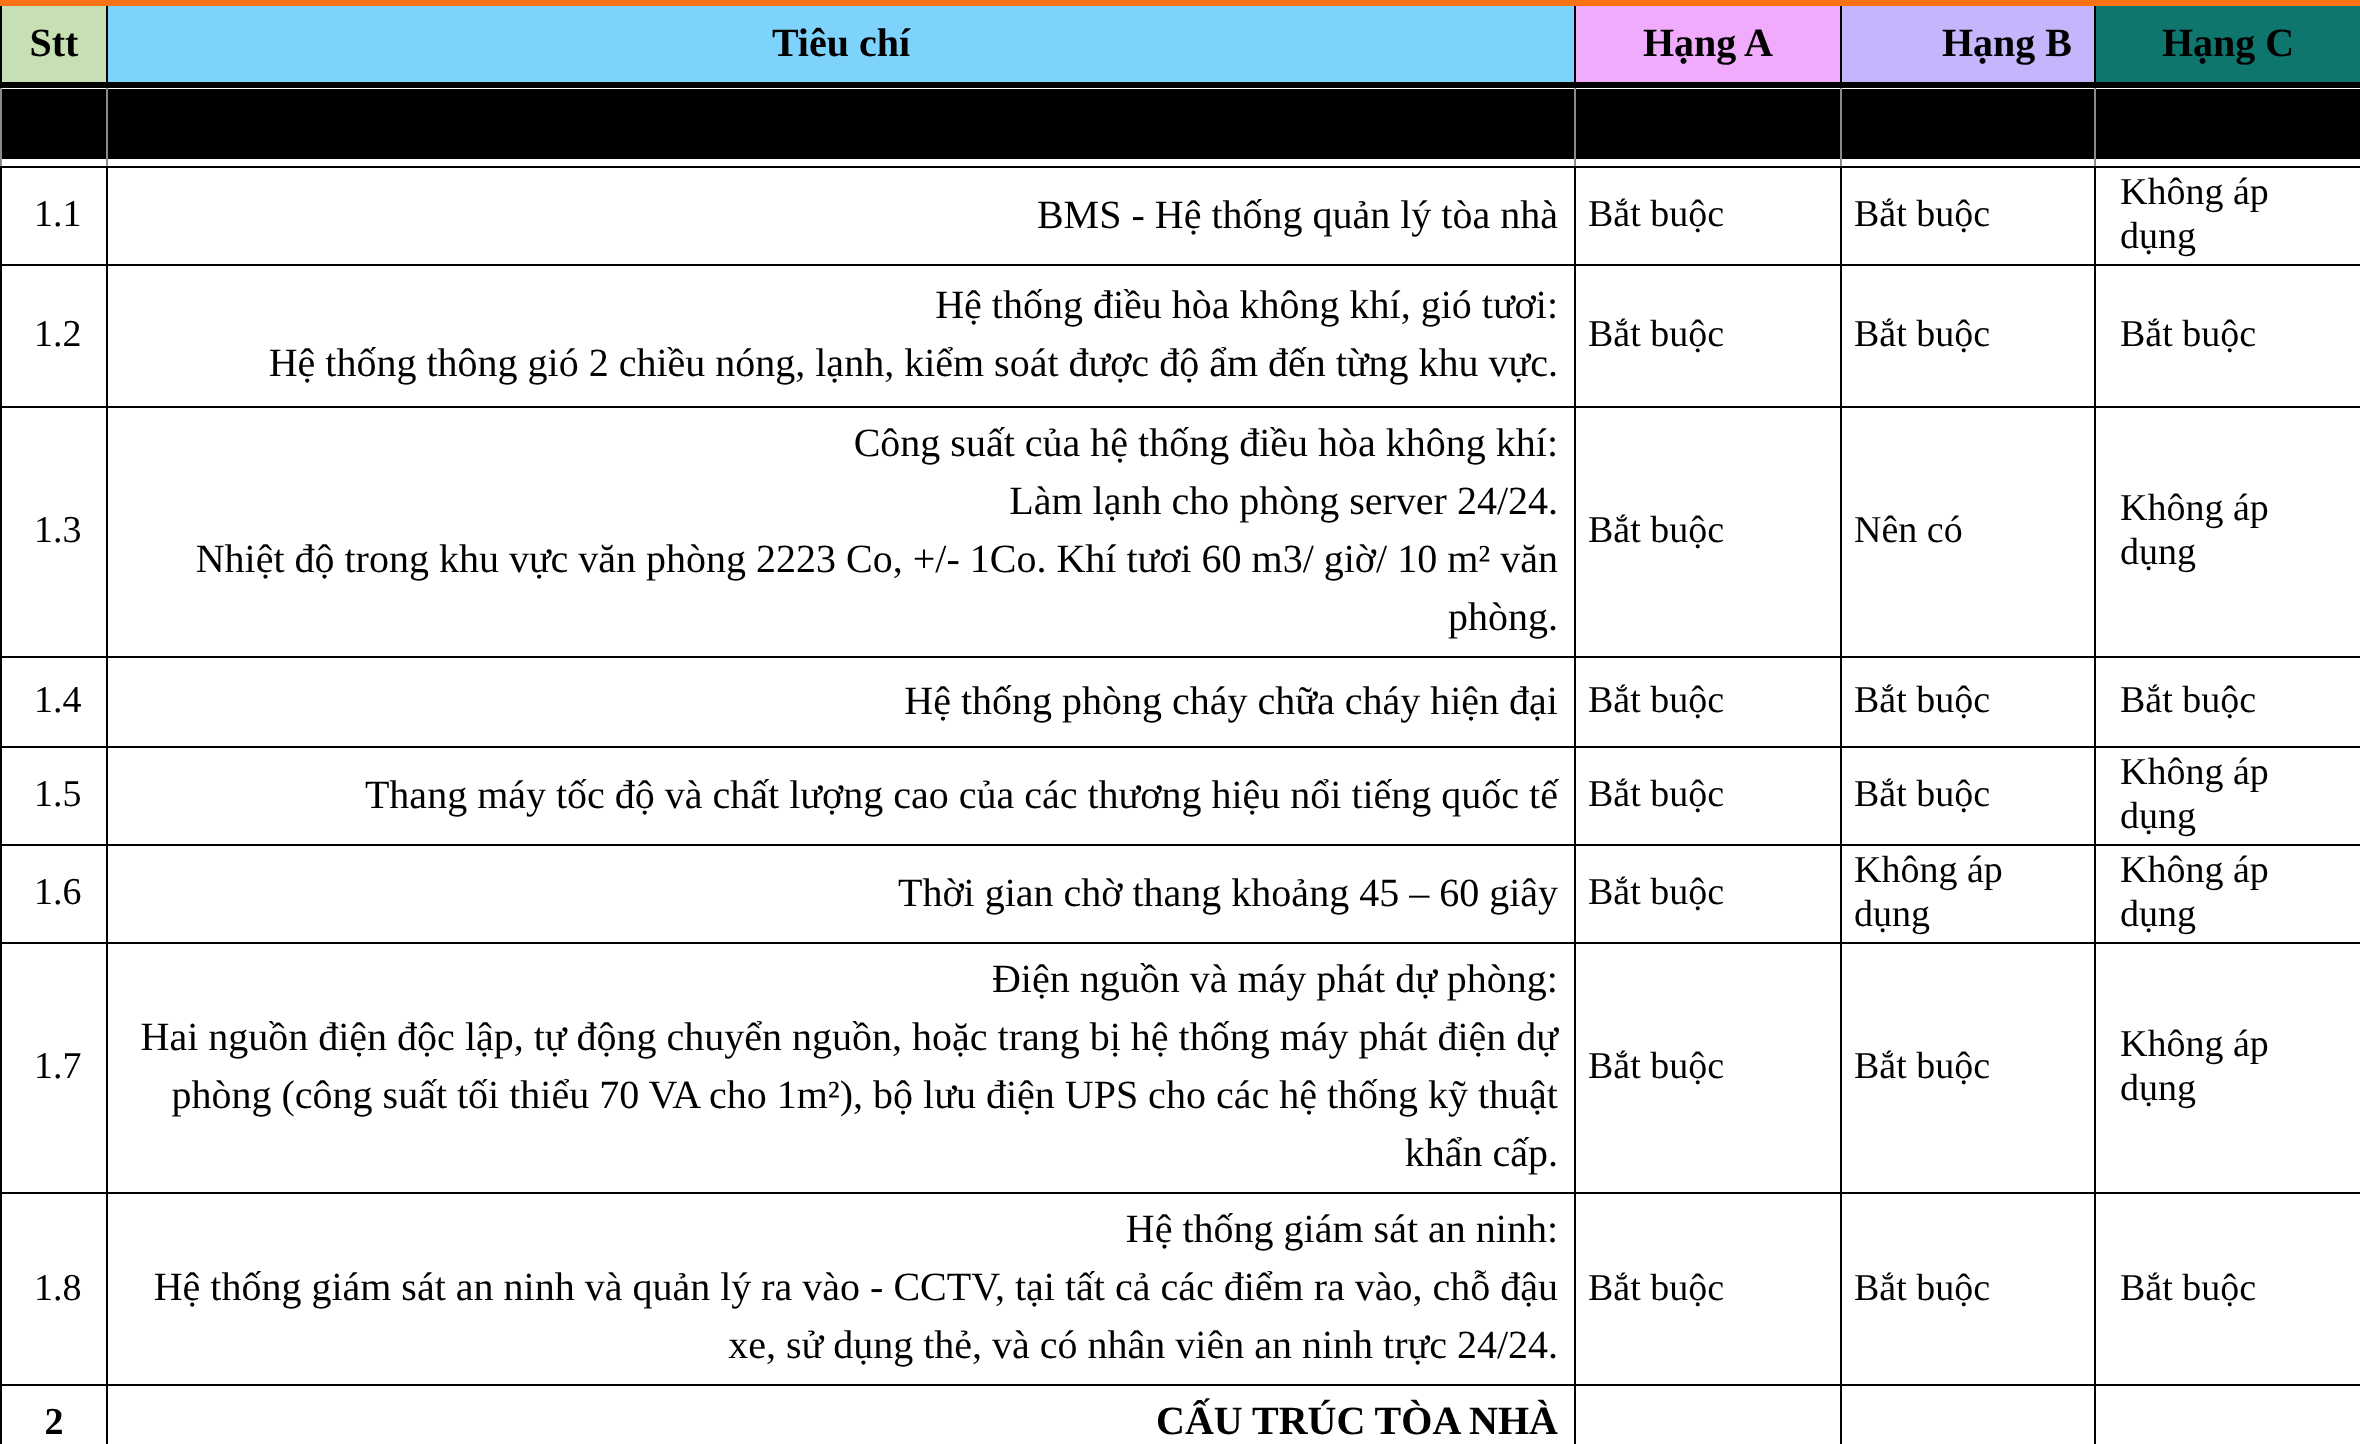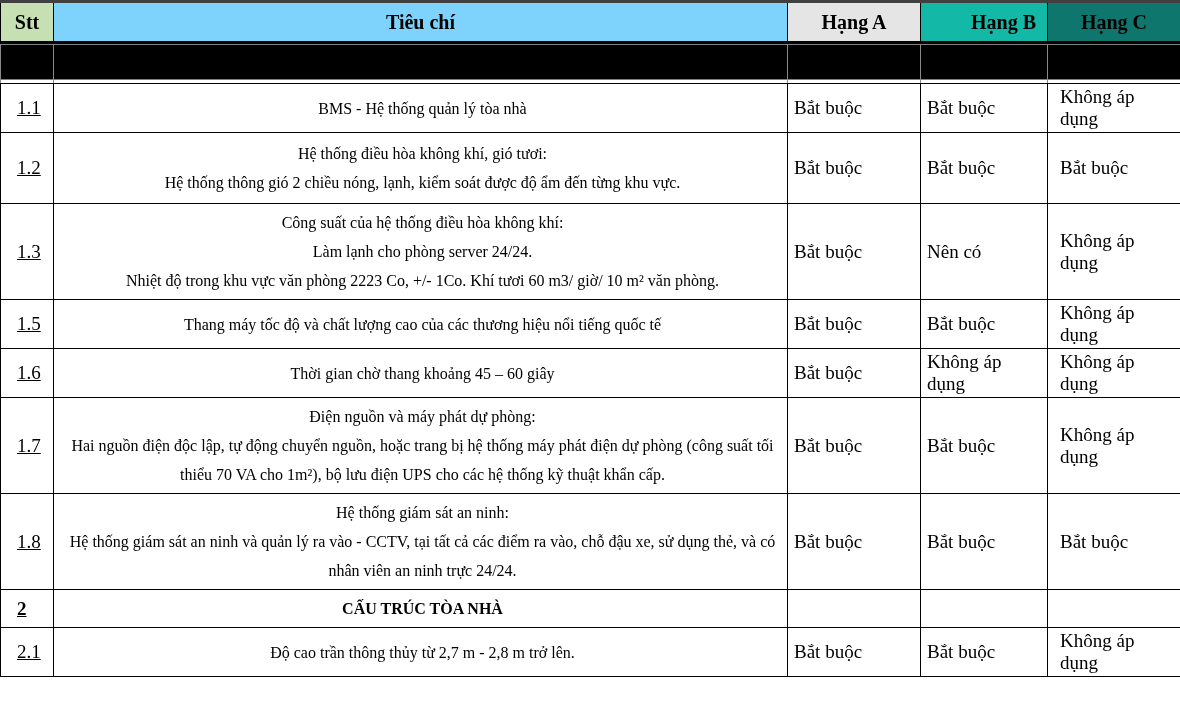--- a/index.html
+++ b/index.html
@@ -28,33 +28,32 @@
     vertical-align: middle;
     overflow: hidden;
   }
 
   thead tr { height: 41px; }
   thead th {
     background: #c6e0b4;
     font-weight: bold;
     font-size: 20px;
     text-align: center;
-    border-top: 3px solid #404040;
+    border-top: 3px solid #f97316;
     border-bottom: 3px solid #000000;
   }
 
   td.col-stt {
-    text-align: left;
+    text-align: center;
     font-size: 19px;
     padding: 2px 16px;
-    text-decoration: underline;
   }
   td.col-criteria {
-    text-align: center;
-    font-size: 16px;
+    text-align: right;
+    font-size: 20px;
     padding: 4px 8px 4px 12px;
   }
   .crit-line {
     line-height: 29px;
   }
   td.col-a, td.col-b, td.col-c {
     font-size: 19px;
     text-align: left;
     padding: 2px 4px 2px 6px;
   }
@@ -92,22 +91,22 @@
     <col class="c-stt">
     <col class="c-criteria">
     <col class="c-a">
     <col class="c-b">
     <col class="c-c">
   </colgroup>
   <thead>
     <tr>
       <th style="background-color: rgb(198, 224, 180);">Stt</th>
       <th style="background-color: #7dd3fc;">Tiêu chí</th>
-      <th style="background-color: #e5e5e5;">Hạng A</th>
-      <th style="background-color: #14b8a6; padding-left: 40px;">Hạng B</th>
+      <th style="background-color: #f0abfc;">Hạng A</th>
+      <th style="background-color: #c4b5fd; padding-left: 40px;">Hạng B</th>
       <th style="background-color: #0f766e;">Hạng C</th>
     </tr>
   </thead>
   <tbody id="table-body">
       <tr class="redacted">
         <td class="col-stt"></td>
         <td class="col-criteria"></td>
         <td class="col-a"></td>
         <td class="col-b"></td>
         <td class="col-c"></td>
@@ -135,20 +134,29 @@
         <td class="col-stt">1.3</td>
         <td class="col-criteria">
           <div class="crit-line">Công suất của hệ thống điều hòa không khí:</div>
           <div class="crit-line">Làm lạnh cho phòng server 24/24.</div>
           <div class="crit-line">Nhiệt độ trong khu vực văn phòng 2223 Co, +/- 1Co. Khí tươi 60 m3/ giờ/ 10 m² văn phòng.</div>
         </td>
         <td class="col-a">Bắt buộc</td>
         <td class="col-b">Nên có</td>
         <td class="col-c">Không áp dụng</td>
       </tr>
+      <tr class="item" data-stt="1.4">
+        <td class="col-stt">1.4</td>
+        <td class="col-criteria">
+          <div class="crit-line">Hệ thống phòng cháy chữa cháy hiện đại</div>
+        </td>
+        <td class="col-a">Bắt buộc</td>
+        <td class="col-b">Bắt buộc</td>
+        <td class="col-c">Bắt buộc</td>
+      </tr>
       <tr class="item" data-stt="1.5">
         <td class="col-stt">1.5</td>
         <td class="col-criteria">
           <div class="crit-line">Thang máy tốc độ và chất lượng cao của các thương hiệu nổi tiếng quốc tế</div>
         </td>
         <td class="col-a">Bắt buộc</td>
         <td class="col-b">Bắt buộc</td>
         <td class="col-c">Không áp dụng</td>
       </tr>
       <tr class="item" data-stt="1.6">

